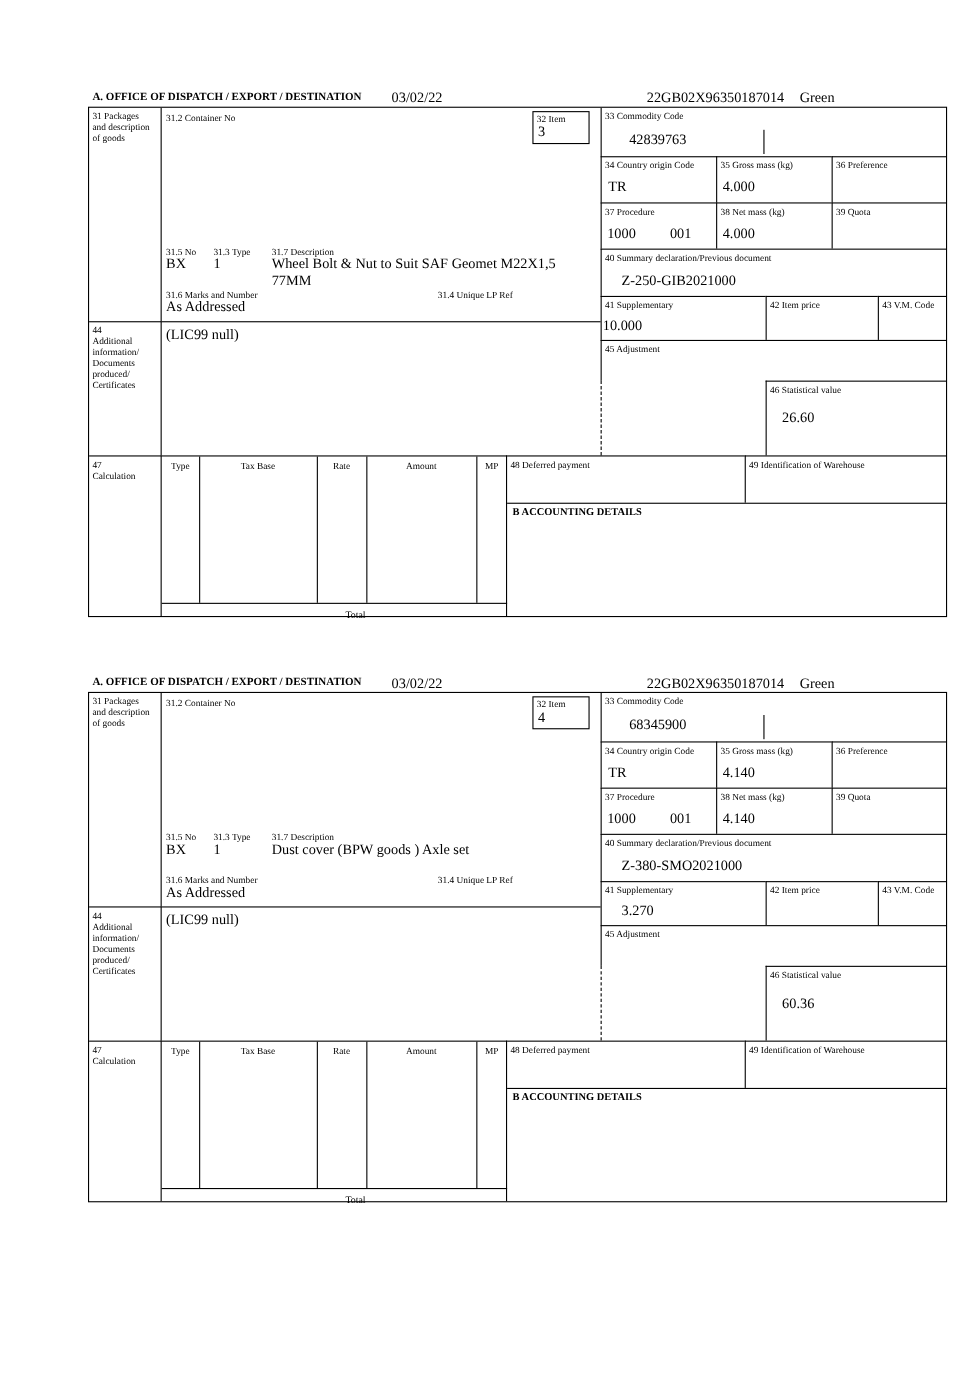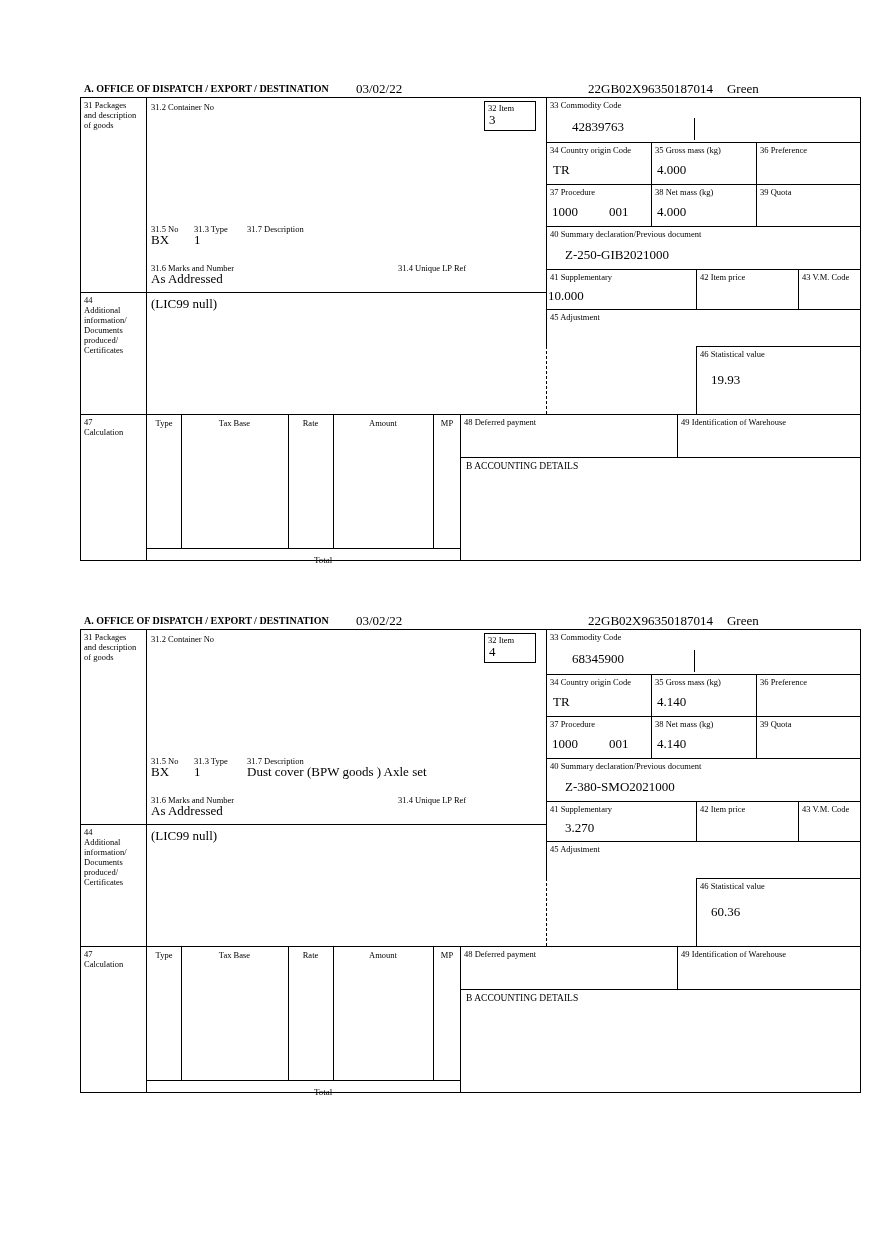--- a/index.html
+++ b/index.html
@@ -15,21 +15,21 @@
   .c { position:absolute; }
   .lbl { font-size:8.5px; line-height:1.18; }
   .lbl2 { font-size:9px; }
   .val { font-size:13px; line-height:1.15; }
   .bt { border-top:1px solid #000; }
   .bl { border-left:1px solid #000; }
   .br { border-right:1px solid #000; }
   .dl { border-left:1px dashed #000; }
   .pad { padding:2px 2px 0 3px; }
   .ctr { text-align:center; }
-  .acct-lbl { font-size:9.5px; font-weight:normal; }
+  .acct-lbl { font-size:9.5px; font-weight:bold; }
 </style>
 </head>
 <body>
 
 <div class="section" style="top:80px">
   <div class="sec-header">
     <span class="hdr-office">A.  OFFICE OF DISPATCH / EXPORT / DESTINATION</span>
     <span class="hdr-date">03/02/22</span>
     <span class="hdr-ref"><span>22GB02X96350187014</span><span class="hdr-status">Green</span></span>
   </div>
@@ -51,20 +51,21 @@
     <span class="c lbl" style="left:70px;top:4px">31.2 Container No</span>
     <div class="c" style="left:403px;top:3px;width:52px;height:30px;border:1px solid #000">
       <div class="lbl" style="padding:1px 0 0 3px">32 Item</div>
       <div class="val" style="padding-left:4px">3</div>
     </div>
     <span class="c lbl" style="left:70px;top:126px">31.5 No</span>
     <span class="c lbl" style="left:113px;top:126px">31.3 Type</span>
     <span class="c lbl" style="left:166px;top:126px">31.7 Description</span>
     <span class="c val" style="left:70px;top:135px">BX</span>
     <span class="c val" style="left:113px;top:135px">1</span>
+    <span class="c val" style="left:166px;top:135px;width:265px">Wheel Bolt &amp; Nut to Suit SAF Geomet M22X1,5 77MM</span>
     <span class="c lbl" style="left:70px;top:165px">31.6 Marks and Number</span>
     <span class="c lbl" style="left:317px;top:165px">31.4 Unique LP Ref</span>
     <span class="c val" style="left:70px;top:174px">As Addressed</span>
     <div class="c bt" style="left:66px;top:194px;width:399px;height:0"></div>
     <span class="c val" style="left:70px;top:199px">(LIC99 null)</span>
 
     <div class="c" style="left:465px;top:0;width:314px;height:316px">
       <div class="c bl" style="left:0;top:0;width:314px;height:44px">
         <div class="lbl pad">33 Commodity Code</div>
         <span class="c val" style="left:25px;top:22px">42839763</span>
@@ -106,21 +107,21 @@
       </div>
       <div class="c bl bt" style="left:252px;top:171px;width:62px;height:40px">
         <div class="lbl pad">43 V.M. Code</div>
       </div>
       <div class="c bl bt" style="left:0;top:211px;width:314px;height:37px">
         <div class="lbl pad">45 Adjustment</div>
       </div>
       <div class="c dl" style="left:0;top:248px;width:150px;height:68px"></div>
       <div class="c bl bt" style="left:150px;top:248px;width:164px;height:68px">
         <div class="lbl pad">46 Statistical value</div>
-        <span class="c val" style="left:14px;top:26px">19.93</span>
+        <span class="c val" style="left:14px;top:26px">26.60</span>
       </div>
     </div>
 
     <div class="c bt br" style="left:66px;top:316px;width:314px;height:146px">
       <div class="c bl" style="left:34px;top:0;width:0;height:133px"></div>
       <div class="c bl" style="left:141px;top:0;width:0;height:133px"></div>
       <div class="c bl" style="left:186px;top:0;width:0;height:133px"></div>
       <div class="c bl" style="left:286px;top:0;width:0;height:133px"></div>
       <span class="c lbl ctr" style="left:0;top:3px;width:34px">Type</span>
       <span class="c lbl ctr" style="left:34px;top:3px;width:107px">Tax Base</span>

